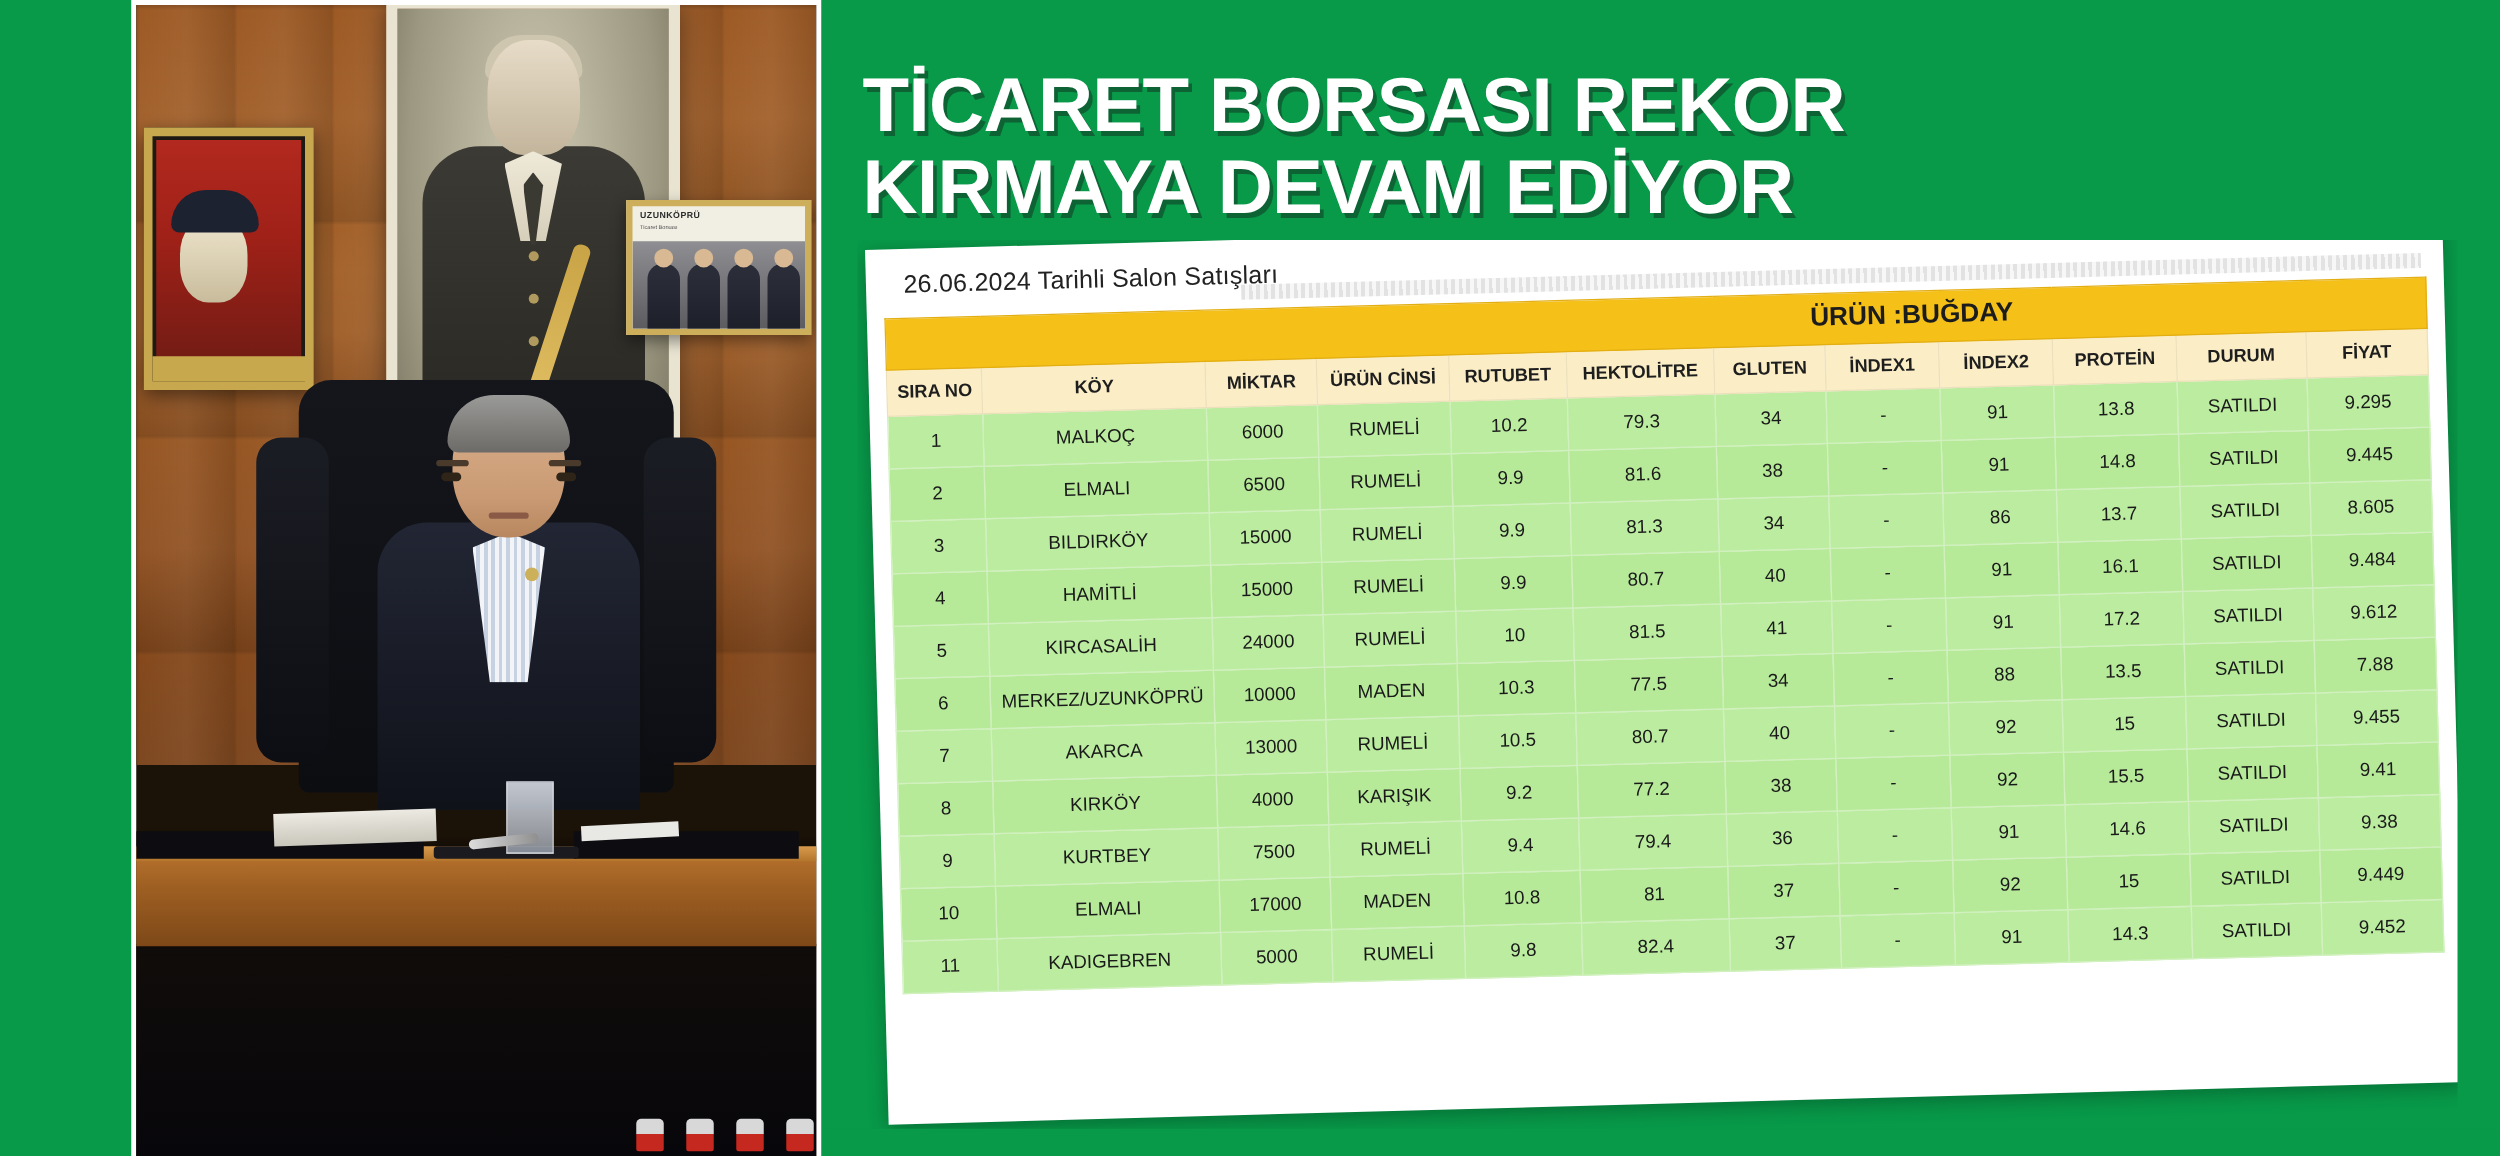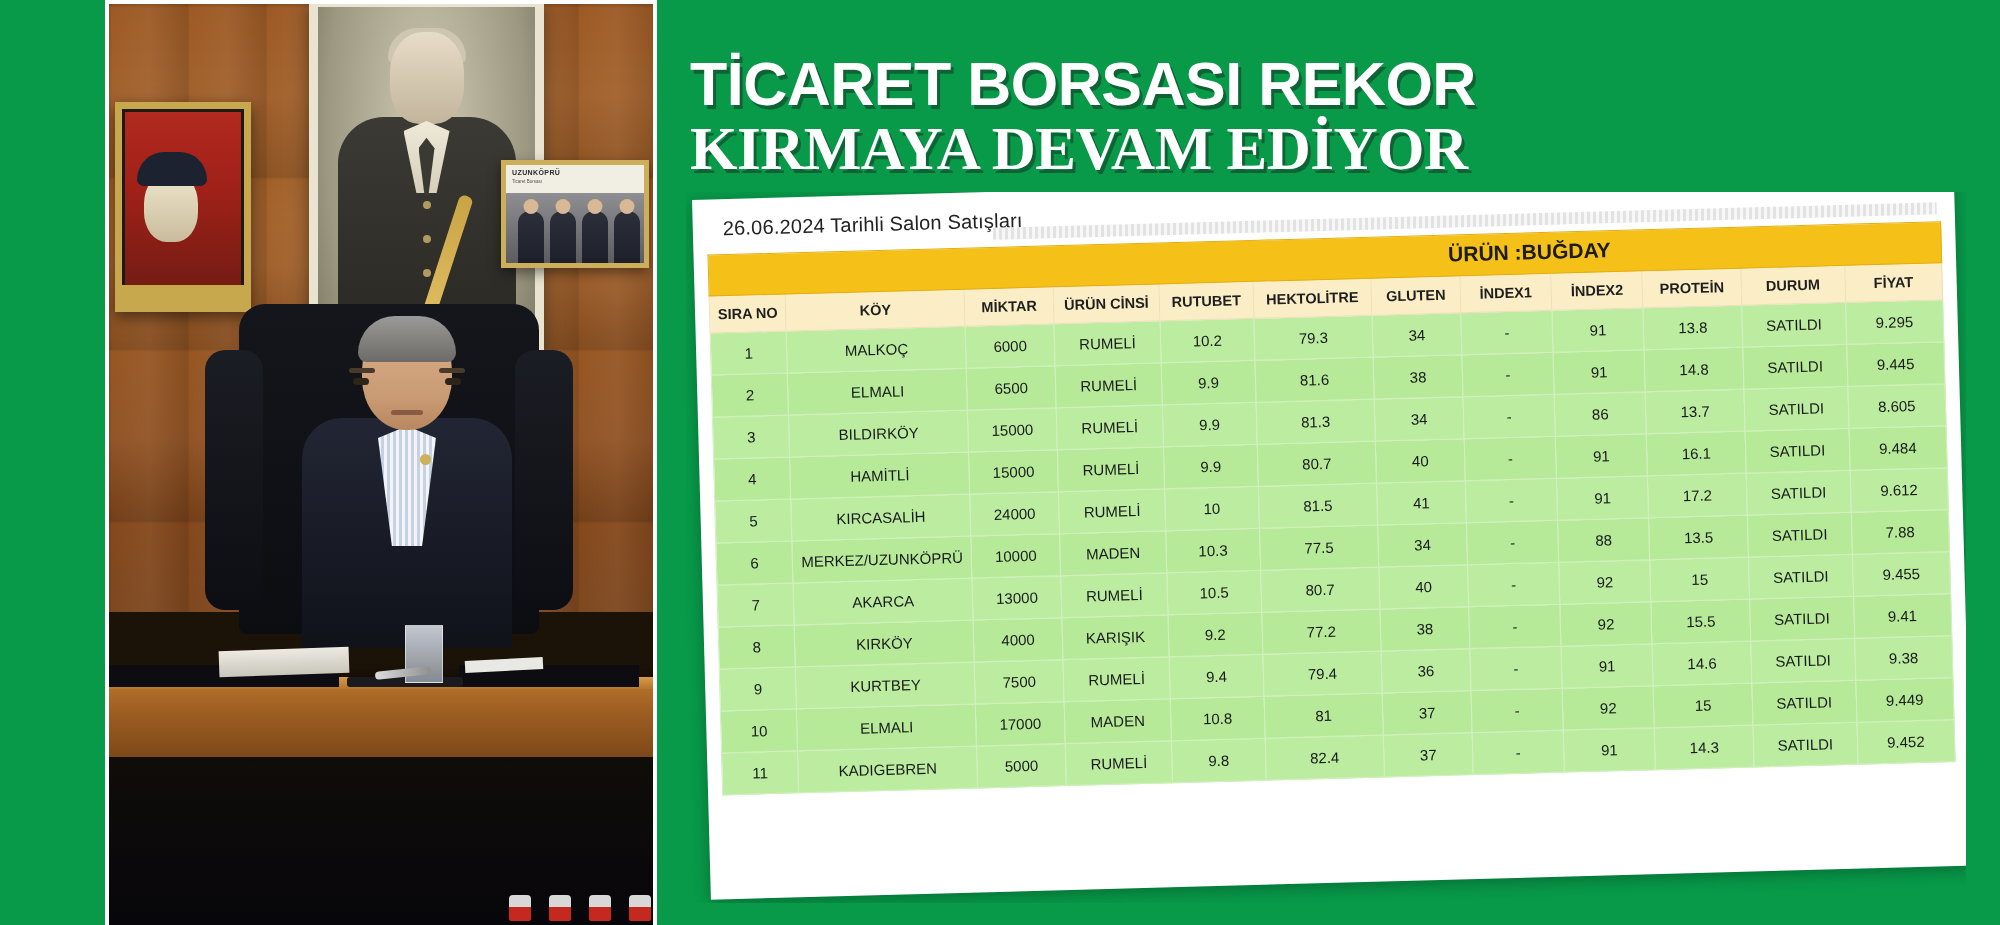--- a/index.html
+++ b/index.html
@@ -271,21 +271,21 @@
     width: 1290px;
     color: #ffffff;
     font-weight: bold;
     font-size: 61px;
     line-height: 1.06;
     letter-spacing: -0.5px;
     text-shadow: 3px 4px 0 rgba(20,55,35,0.55);
     text-transform: uppercase;
     font-family: "Liberation Sans", sans-serif;
   }
-  .headline .l2 { display:block;font-family:Liberation Serif, serif; }
+  .headline .l2 { display:block; }
 
   
   .sheet-wrap {
     position: absolute;
     left: 686px; top: 192px;
     width: 1280px; height: 740px;
     overflow: hidden;
   }
   .sheet {
     position: absolute;

